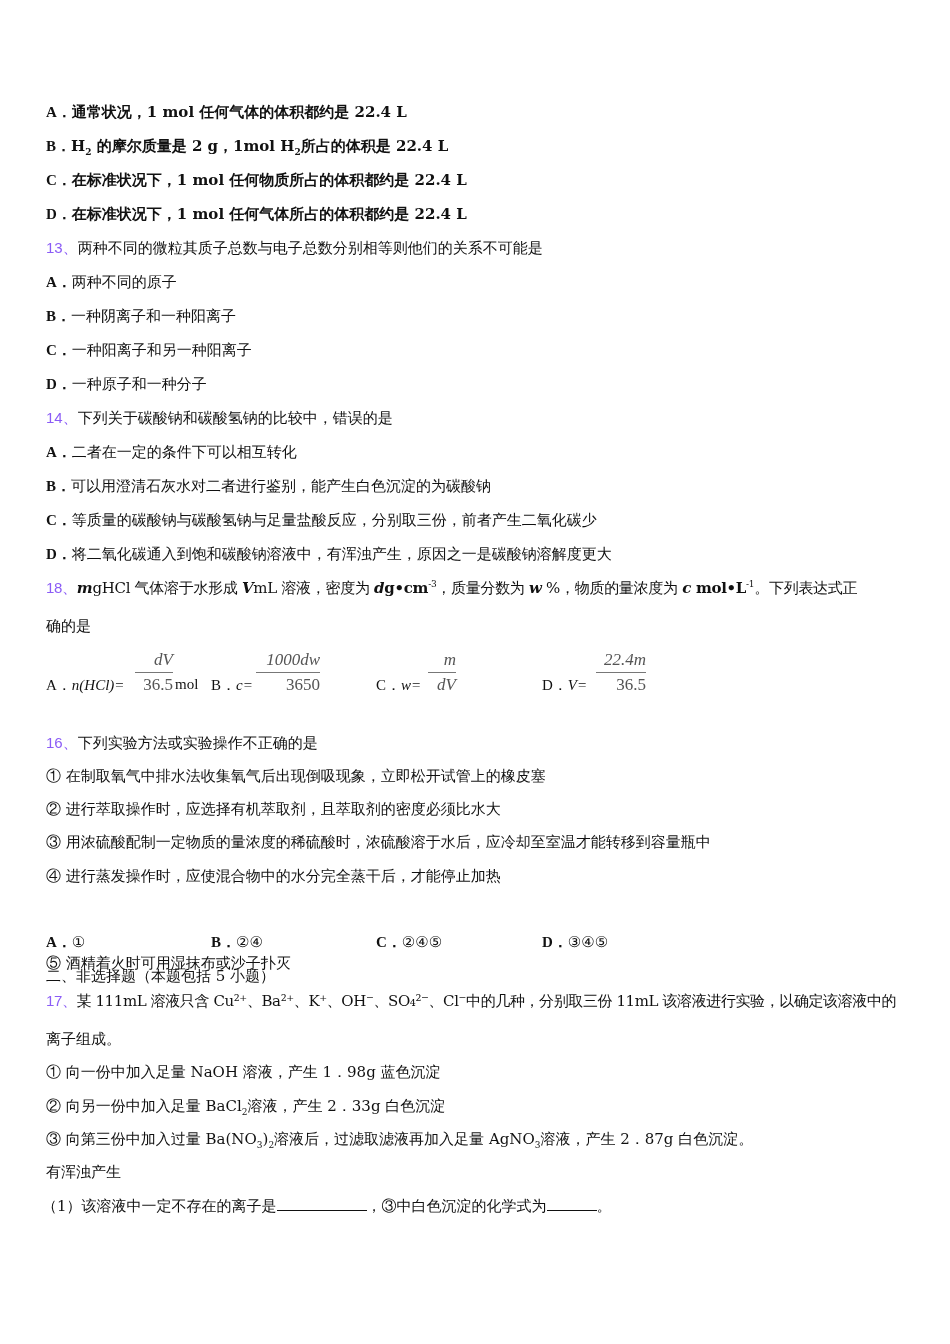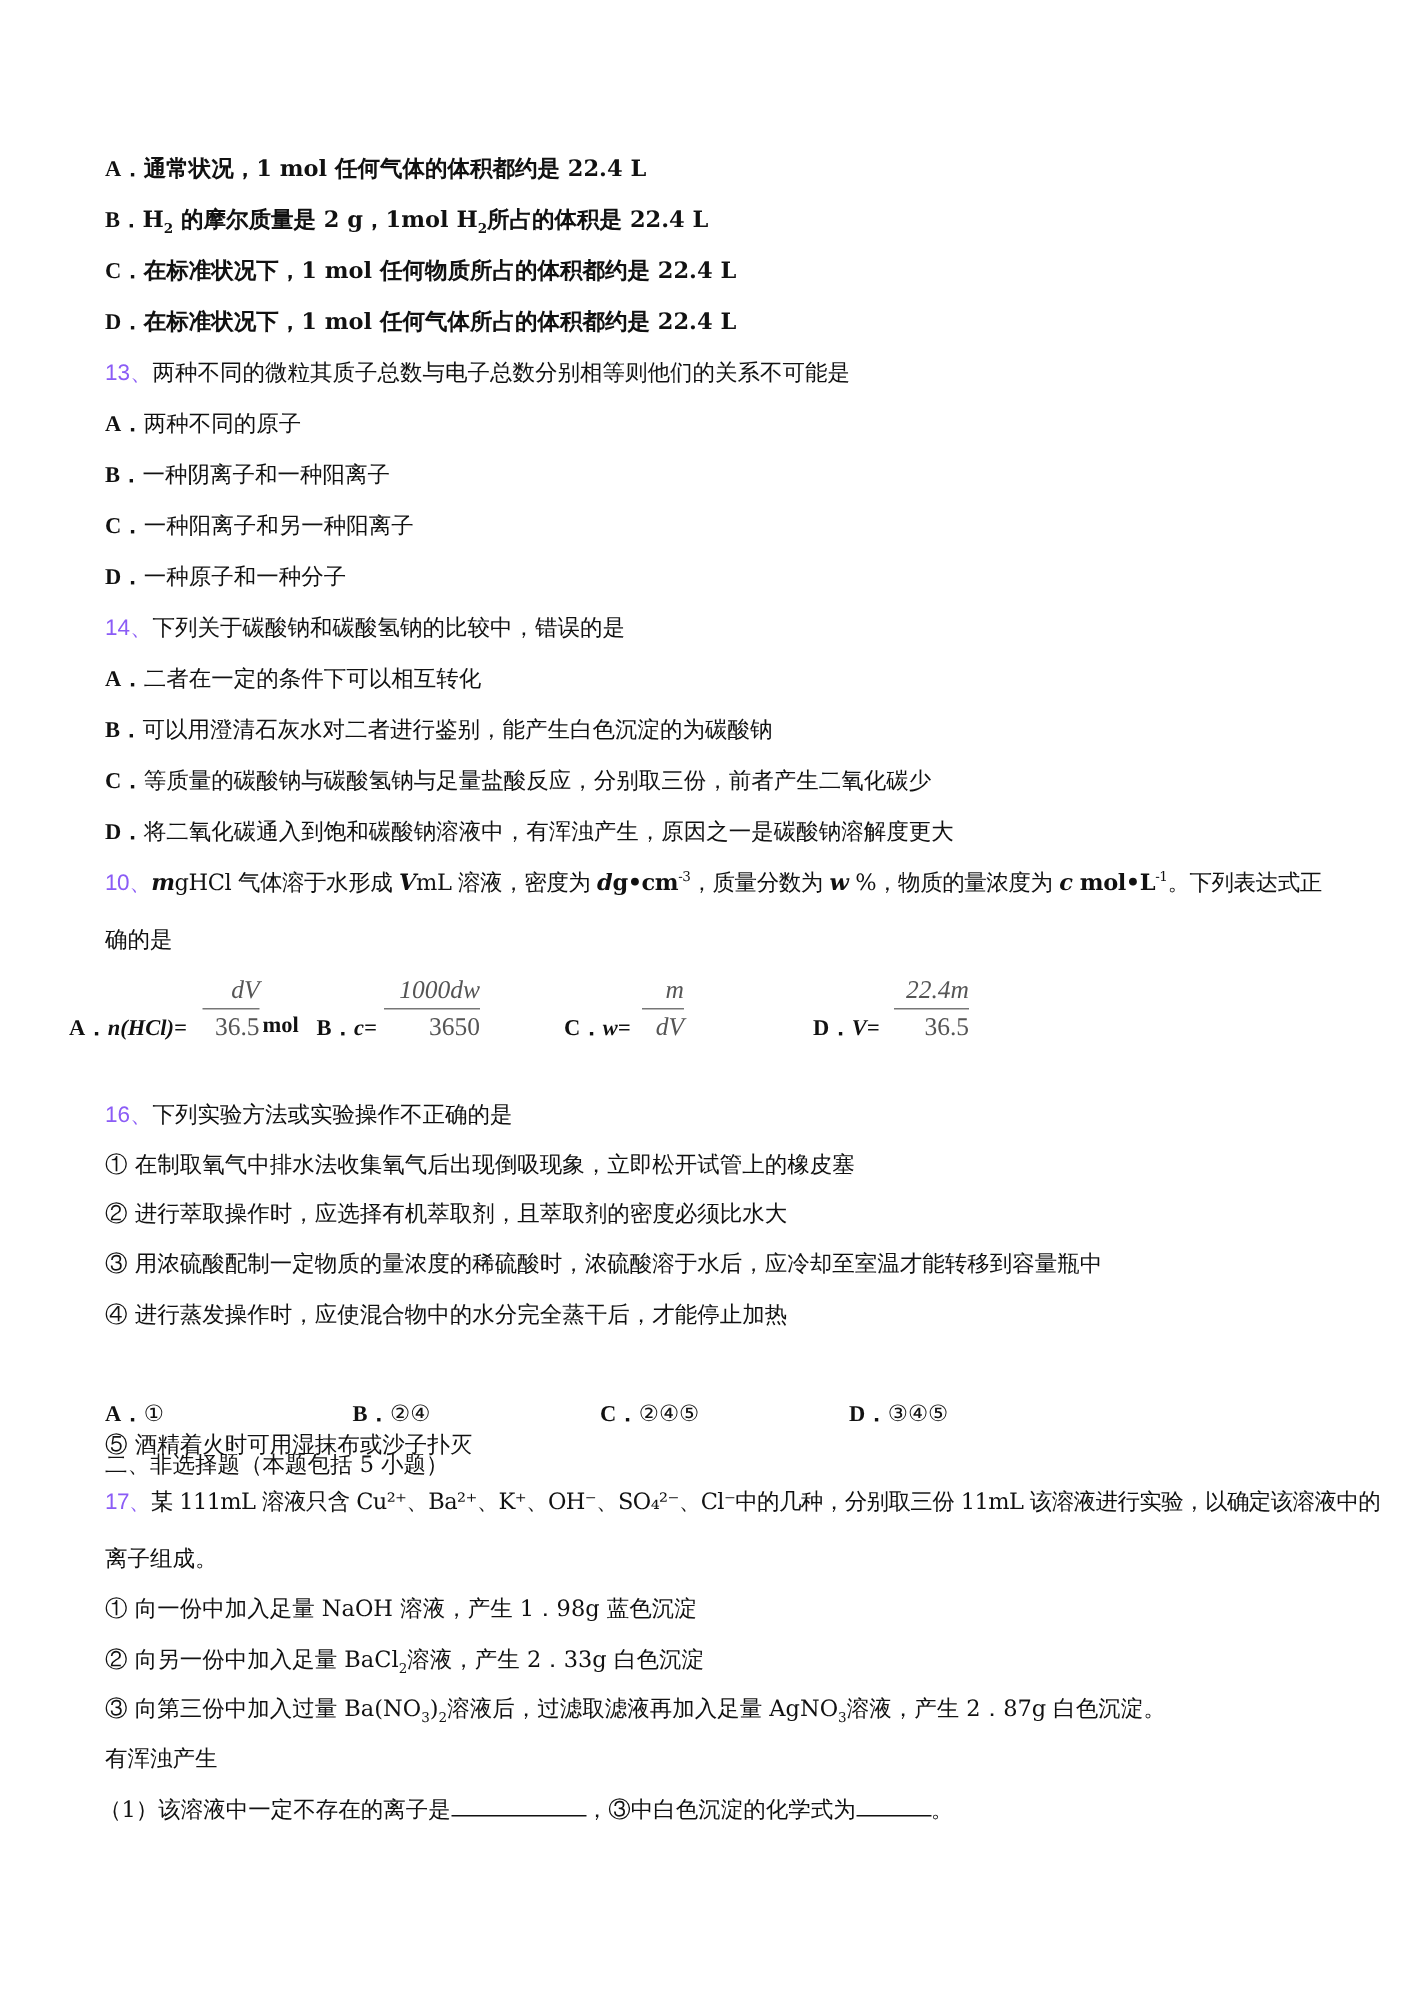--- a/index.html
+++ b/index.html
@@ -3,37 +3,37 @@
 <meta charset="utf-8">
 <style>
   html, body { margin: 0; padding: 0; background: #ffffff; }
   body {
     width: 950px; height: 1344px; position: relative; overflow: hidden;
     font-family: "DejaVu Serif", "Liberation Serif", serif;
     color: #111;
   }
   .line {
     position: absolute; left: 46px;
-    font-size: 15px; line-height: 20px; white-space: nowrap; margin-left: 24px;
+    font-size: 15px; line-height: 20px; white-space: nowrap;
   }
   .bold { font-weight: bold; }
   .lab { font-family: "Liberation Serif", serif; font-weight: bold; }
   .num { font-family: Liberation Sans, sans-serif; color: #8b5cf6; }
   sub, sup { font-size: 9px; line-height: 0; }
   i { font-style: italic; }
   .blank { display: inline-block; border-bottom: 1px solid #111; height: 14px; vertical-align: baseline; }
 
   
   .frac {
     position: absolute; font-family: "Liberation Serif", serif; color: #555;
     text-align: right;
   }
   .frac .n, .frac .d { display: block; font-size: 17px; line-height: 20px; }
   .frac .bar { display: block; height: 1px; background: #777; margin: 2px 0; }
-  .flabel { position: absolute; font-family: "Liberation Serif", serif; font-size: 15px; font-weight: bold; white-space: nowrap; }
+  .flabel { position: absolute; font-family: "Liberation Serif", serif; font-size: 15px; font-weight: normal; white-space: nowrap; }
 </style>
 </head>
 <body>
 
 <div class="line" style="top:102px"><span class="lab">A．</span><span class="bold">通常状况，1 mol 任何气体的体积都约是 22.4 L</span></div>
 <div class="line bold" style="top:136px"><span class="lab">B．</span><span>H</span><sub>2</sub><span> 的摩尔质量是 2 g，1mol H</span><sub>2</sub><span>所占的体积是 22.4 L</span></div>
 <div class="line" style="top:170px"><span class="lab">C．</span><span class="bold">在标准状况下，1 mol 任何物质所占的体积都约是 22.4 L</span></div>
 <div class="line" style="top:204px"><span class="lab">D．</span><span class="bold">在标准状况下，1 mol 任何气体所占的体积都约是 22.4 L</span></div>
 
 <div class="line" style="top:238px"><span class="num">13、</span><span>两种不同的微粒其质子总数与电子总数分别相等则他们的关系不可能是</span></div>
@@ -41,21 +41,21 @@
 <div class="line" style="top:306px"><span class="lab">B．</span><span>一种阴离子和一种阳离子</span></div>
 <div class="line" style="top:340px"><span class="lab">C．</span><span>一种阳离子和另一种阳离子</span></div>
 <div class="line" style="top:374px"><span class="lab">D．</span><span>一种原子和一种分子</span></div>
 
 <div class="line" style="top:408px"><span class="num">14、</span><span>下列关于碳酸钠和碳酸氢钠的比较中，错误的是</span></div>
 <div class="line" style="top:442px"><span class="lab">A．</span><span>二者在一定的条件下可以相互转化</span></div>
 <div class="line" style="top:476px"><span class="lab">B．</span><span>可以用澄清石灰水对二者进行鉴别，能产生白色沉淀的为碳酸钠</span></div>
 <div class="line" style="top:510px"><span class="lab">C．</span><span>等质量的碳酸钠与碳酸氢钠与足量盐酸反应，分别取三份，前者产生二氧化碳少</span></div>
 <div class="line" style="top:544px"><span class="lab">D．</span><span>将二氧化碳通入到饱和碳酸钠溶液中，有浑浊产生，原因之一是碳酸钠溶解度更大</span></div>
 
-<div class="line" style="top:578px; letter-spacing:-0.3px"><span class="num">10、</span><i class="bold">m</i><span>gHCl 气体溶于水形成 </span><i class="bold">V</i><span>mL 溶液，密度为 </span><i class="bold">d</i><span class="bold">g•cm</span><sup>-3</sup><span>，质量分数为 </span><i class="bold">w</i><span> %，物质的量浓度为 </span><i class="bold">c</i><span class="bold"> mol•L</span><sup>-1</sup><span>。下列表达式正</span></div>
+<div class="line" style="top:578px; letter-spacing:-0.3px"><span class="num">18、</span><i class="bold">m</i><span>gHCl 气体溶于水形成 </span><i class="bold">V</i><span>mL 溶液，密度为 </span><i class="bold">d</i><span class="bold">g•cm</span><sup>-3</sup><span>，质量分数为 </span><i class="bold">w</i><span> %，物质的量浓度为 </span><i class="bold">c</i><span class="bold"> mol•L</span><sup>-1</sup><span>。下列表达式正</span></div>
 <div class="line" style="top:616px"><span>确的是</span></div>
 
 <div class="flabel" style="left:46px; top:676px"><span>A．</span><i>n(HCl)=</i></div>
 <div class="frac" style="left:135px; top:650px; width:38px">
     <i class="n">dV</i>
     <span class="bar"></span>
     <span class="d">36.5</span>
   </div>
 <div class="flabel" style="left:175px; top:676px">mol</div>
 

